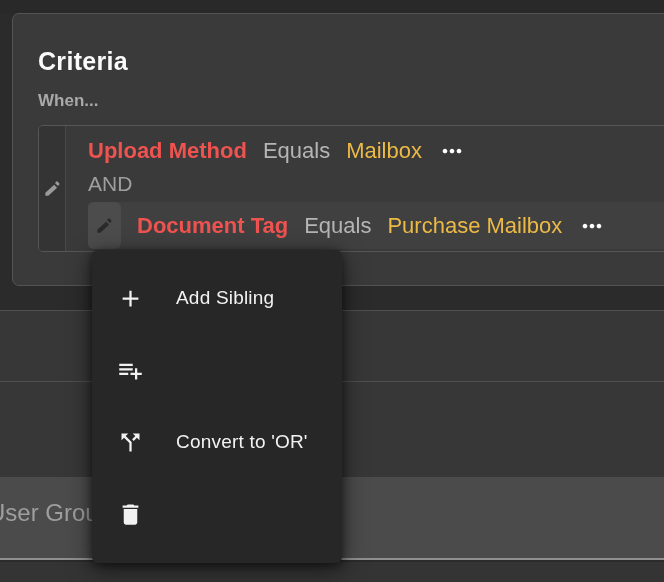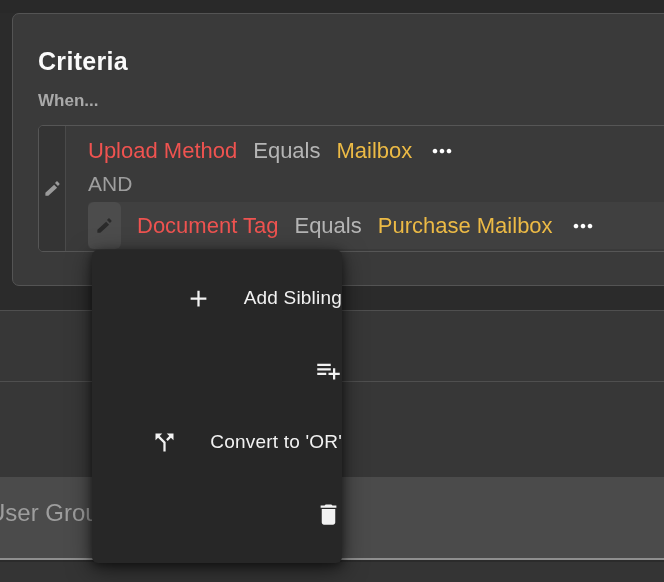--- a/index.html
+++ b/index.html
@@ -35,21 +35,21 @@
     border:1px solid #565656; border-radius:5px; min-height:127px;
   }
   .group-handle {
     width:27px; background:#343434; border-right:1px solid #4a4a4a;
     border-radius:4px 0 0 4px; display:flex; align-items:center; justify-content:center;
     cursor:pointer; flex:none;
   }
   .group-content { flex:1; padding:9px 0 0 22px; }
 
   .cond-row { display:flex; align-items:center; gap:16px; height:32px; font-size:22px; white-space:nowrap; }
-  .c-field { color:var(--field-color); }
+  .c-field { color:var(--field-color);font-weight:bold; }
   .c-op { color:var(--operator-color); }
   .c-value { color:var(--value-color); }
   .and-label { font-size:21px; color:var(--and-color); margin:5px 0 6px; line-height:24px; }
 
   .nested-row {
     display:flex; align-items:center; gap:16px; height:47px;
     background:#404040; border-radius:4px 0 0 4px; font-size:22px; white-space:nowrap;
   }
   .nested-handle {
     width:33px; height:47px; background:#4c4c4c; border-radius:6px;
@@ -61,21 +61,21 @@
   .pencil-dark { width:19px; height:19px; fill:#2a2a2a; }
 
   
   .context-menu {
     position:absolute; left:92px; top:250px; width:250px; height:313px;
     background:#272727; border-radius:6px; z-index:20; padding:12px 0;
     box-shadow:0 6px 24px rgba(0,0,0,.55), 0 2px 8px rgba(0,0,0,.45);
     display:flex; flex-direction:column;
   }
   .menu-item {
-    height:72px; display:flex; align-items:center; padding-left:25px; gap:32px; cursor:pointer;justify-content:flex-end;
+    height:72px; display:flex; align-items:center; padding-left:25px; gap:32px; cursor:pointer;
   }
   .menu-item svg { width:27px; height:27px; fill:#f2f2f2; flex:none; }
   .menu-item-label { font-size:19px; color:#f2f2f2; letter-spacing:.2px; }
 </style>
 </head>
 <body>
 
 <div class="topbar"></div>
 
 <div class="bg-rows">

